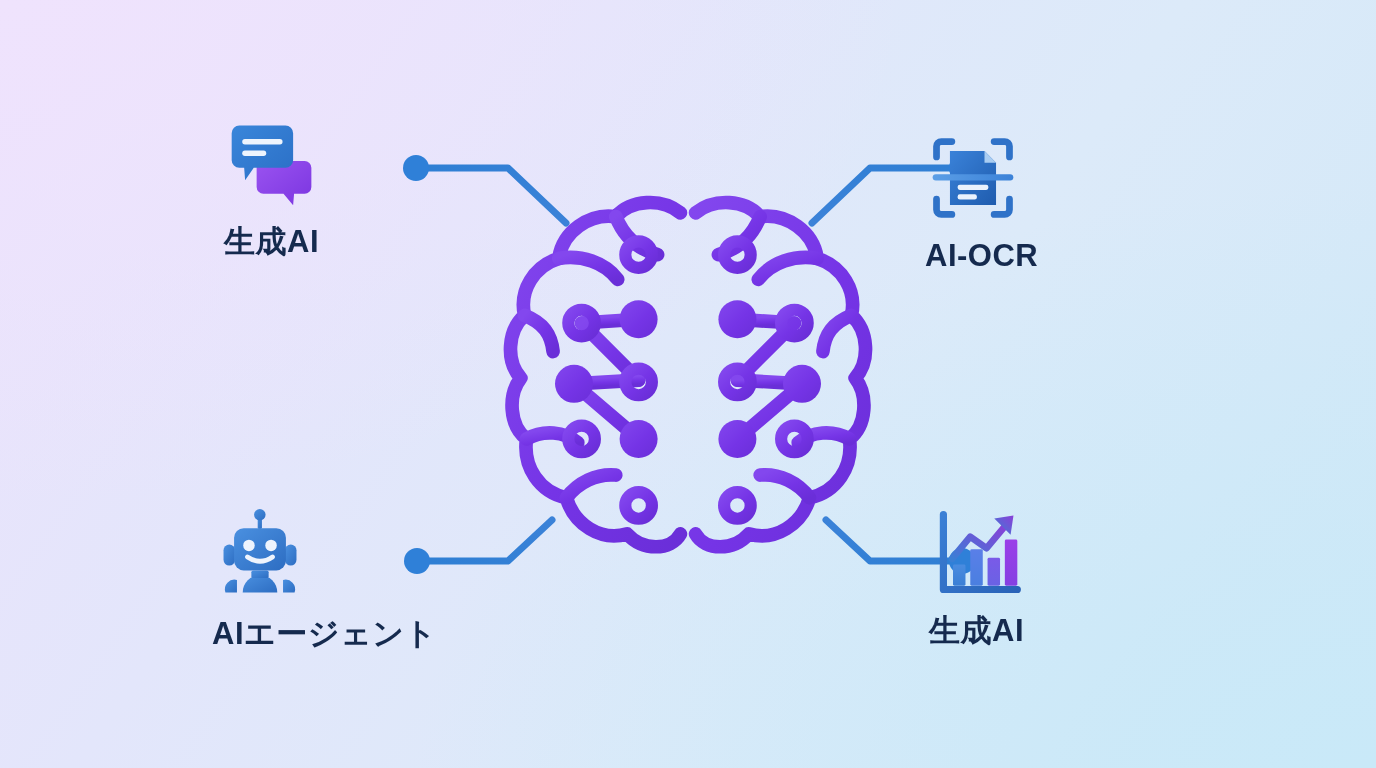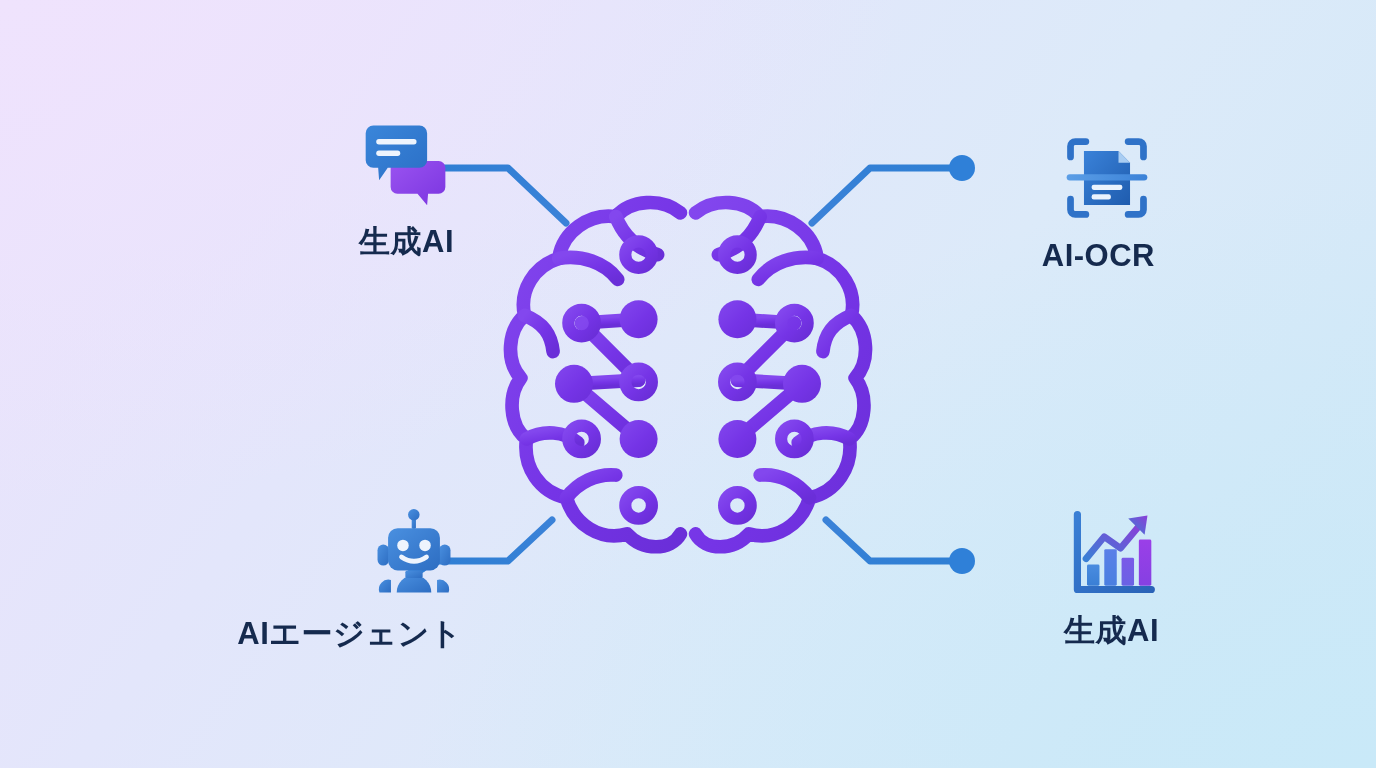--- a/index.html
+++ b/index.html
@@ -19,41 +19,41 @@
     background:
       radial-gradient(120% 120% at 0% 0%, #efe3fd 0%, rgba(239,227,253,0) 55%),
       radial-gradient(120% 130% at 100% 100%, #c9e9f8 0%, rgba(201,233,248,0) 58%),
       linear-gradient(125deg, #ece2fc 0%, #e3e6fb 32%, #dceaf9 62%, #cfe8f7 100%);
   }
 
   .node {
     position: absolute;
     display: flex;
     flex-direction: column;
-    align-items: flex-end;
+    align-items: flex-start;
     width: 230px;
   }
   .node .glyph {
     width: 96px;
     height: 96px;
     display: block;
   }
   .node .caption {
     margin-top: 14px;
     font-size: 31px;
     font-weight: 700;
     color: #152a4e;
     letter-spacing: 0.5px;
     white-space: nowrap;
     line-height: 1;
   }
 
   #node-gen  { left: 224px; top: 116px; }
   #node-ocr  { left: 925px; top: 130px; }
-  #node-agent{ left: 232px; top: 508px; }
+  #node-agent{ left: 212px; top: 508px; }
   #node-pred { left: 929px; top: 505px; }
 
   #brain-wrap {
     position: absolute;
     left: 498px;
     top: 186px;
     width: 380px;
     height: 390px;
   }
   #links {

